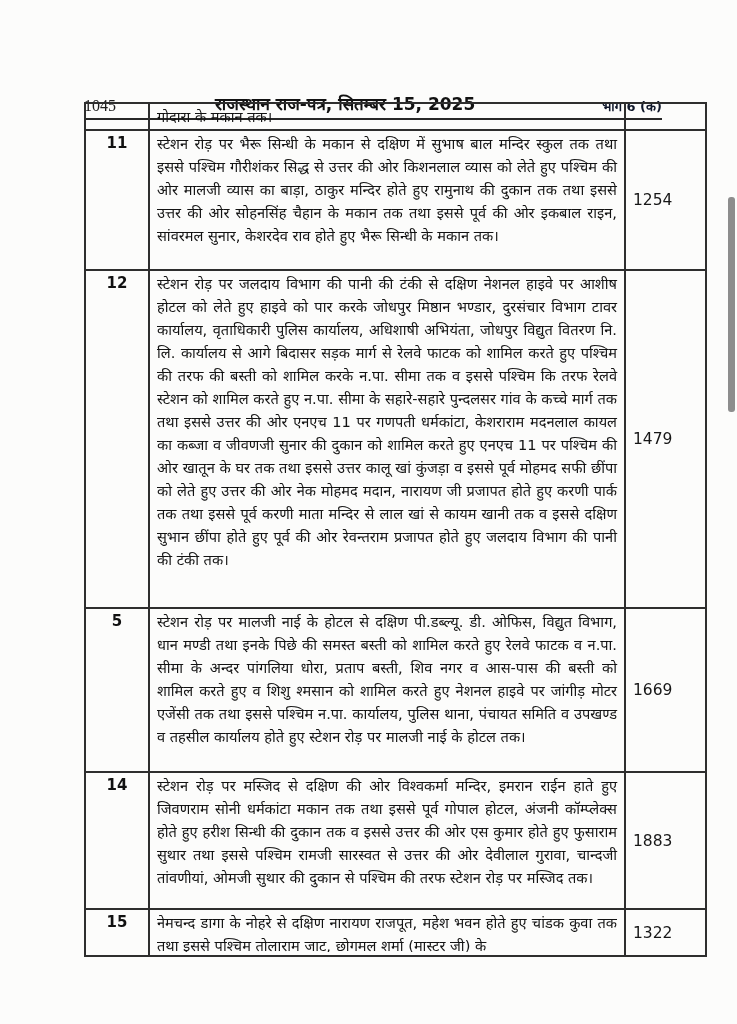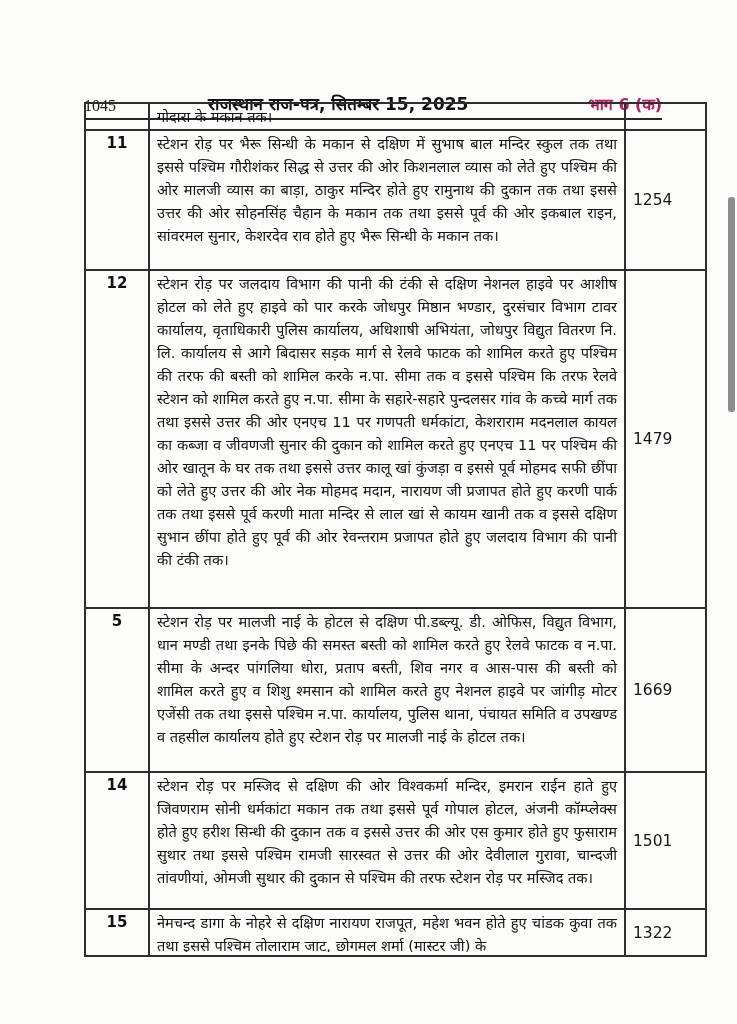--- a/index.html
+++ b/index.html
@@ -36,23 +36,23 @@
     color: #1c1c1c;
   }
   .gazette-title {
     font-size: 17px;
     font-weight: bold;
     color: #121212;
     transform: translateX(-14px);
     text-align: center;
   }
   .part-label {
-    font-size: 16px;
+    font-size: 13px;
     font-weight: bold;
-    color: #be185d;
+    color: #0f172a;
     white-space: nowrap;
   }
   
   table.boundary-table {
     position: absolute;
     left: 84px;
     top: 102px;
     width: 573px;
     border-collapse: collapse;
     table-layout: fixed;
@@ -160,21 +160,21 @@
           </td>
     </tr>
     <tr class="row-4">
       <td class="serial">
             <div class="cellbox">14</div>
           </td>
       <td class="desc">
             <div class="cellbox">स्टेशन रोड़ पर मस्जिद से दक्षिण की ओर विश्वकर्मा मन्दिर, इमरान राईन हाते हुए जिवणराम सोनी धर्मकांटा मकान तक तथा इससे पूर्व गोपाल होटल, अंजनी कॉम्प्लेक्स होते हुए हरीश सिन्धी की दुकान तक व इससे उत्तर की ओर एस कुमार होते हुए फुसाराम सुथार तथा इससे पश्चिम रामजी सारस्वत से उत्तर की ओर देवीलाल गुरावा, चान्दजी तांवणीयां, ओमजी सुथार की दुकान से पश्चिम की तरफ स्टेशन रोड़ पर मस्जिद तक।</div>
           </td>
       <td class="count">
-            <div>1501</div>
+            <div>1883</div>
           </td>
     </tr>
     <tr class="row-5">
       <td class="serial">
             <div class="cellbox">15</div>
           </td>
       <td class="desc">
             <div class="cellbox">नेमचन्द डागा के नोहरे से दक्षिण नारायण राजपूत, महेश भवन होते हुए चांडक कुवा तक तथा इससे पश्चिम तोलाराम जाट, छोगमल शर्मा (मास्टर जी) के</div>
           </td>
       <td class="count">

